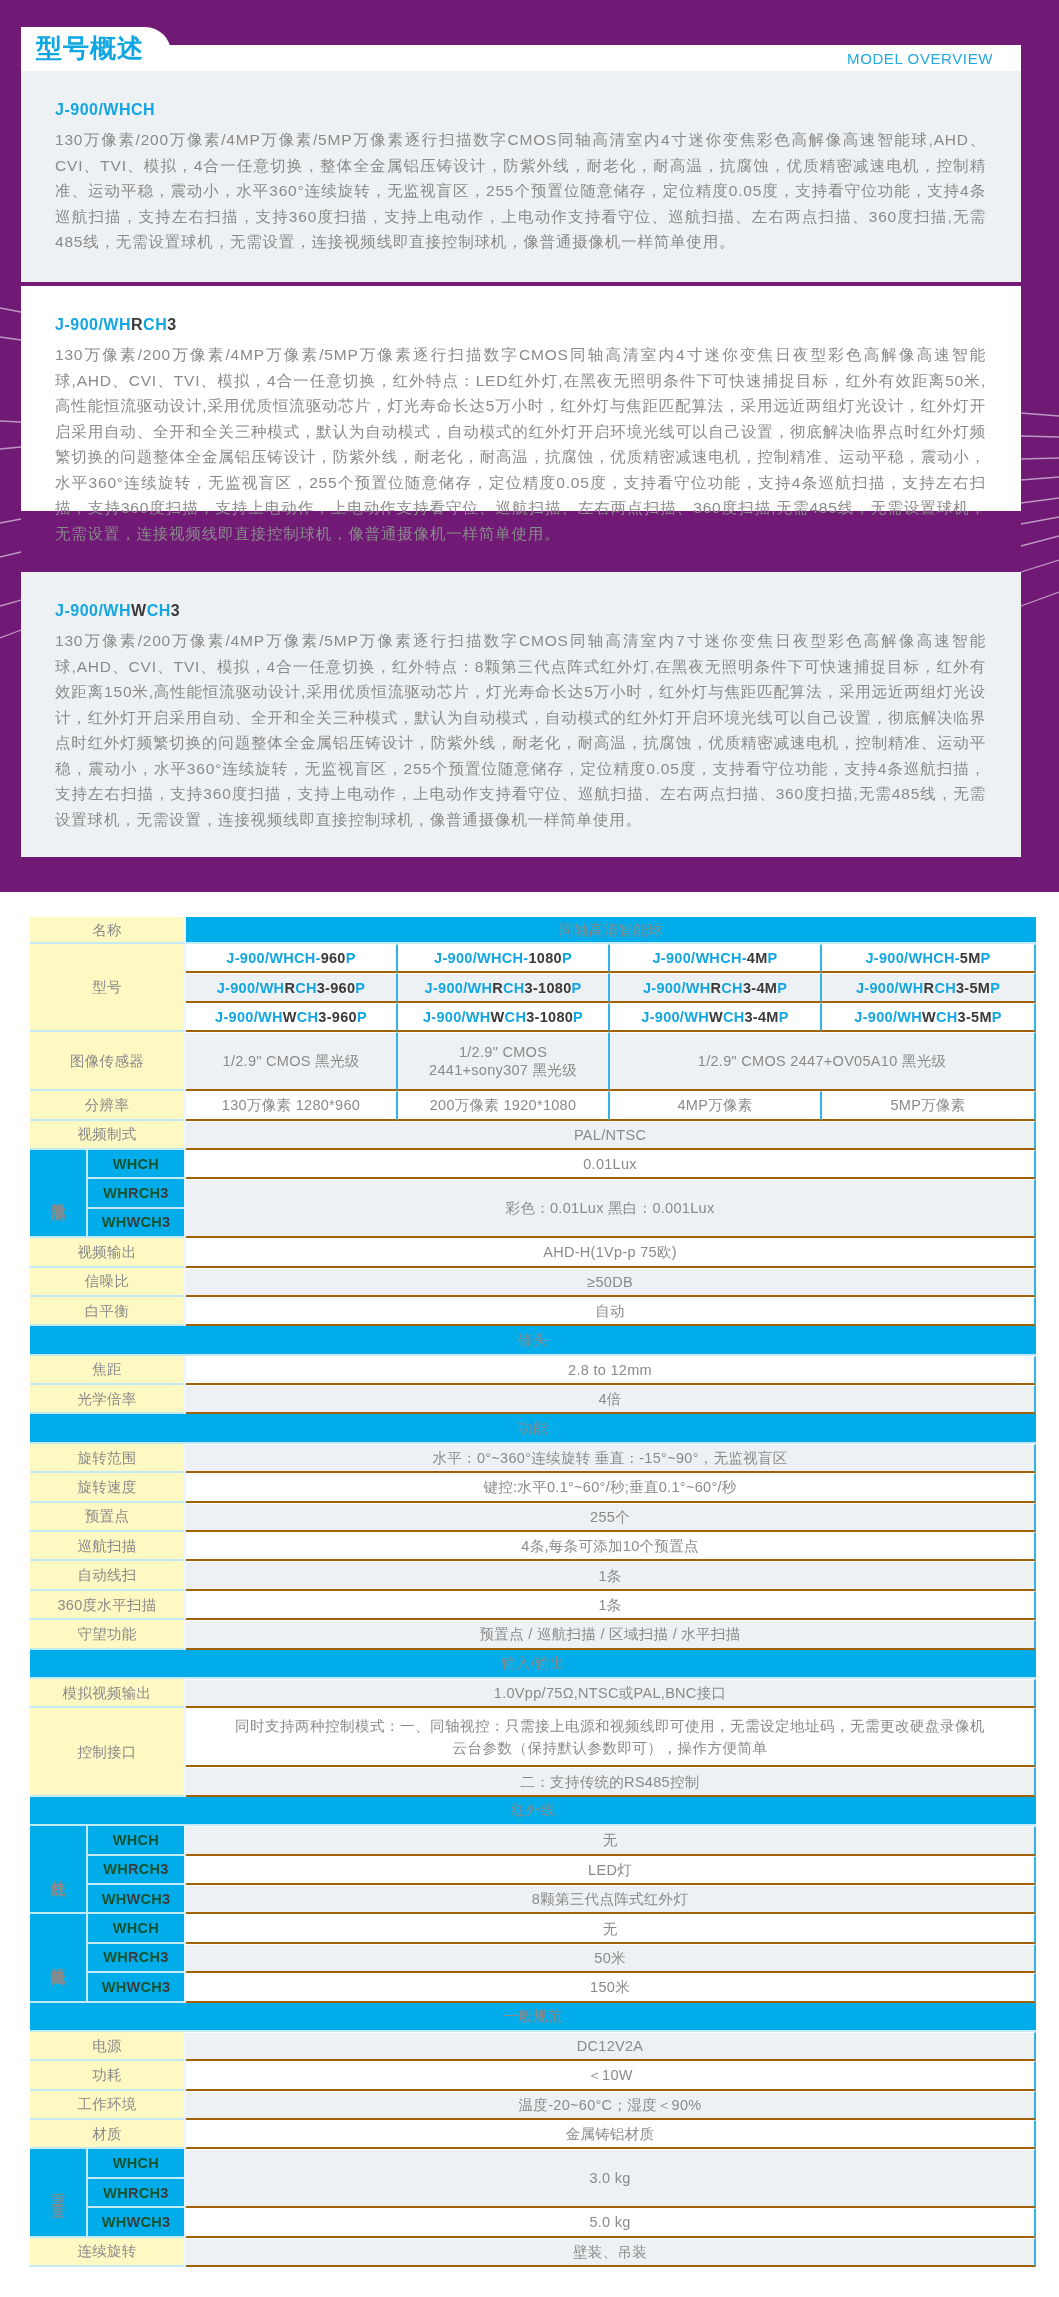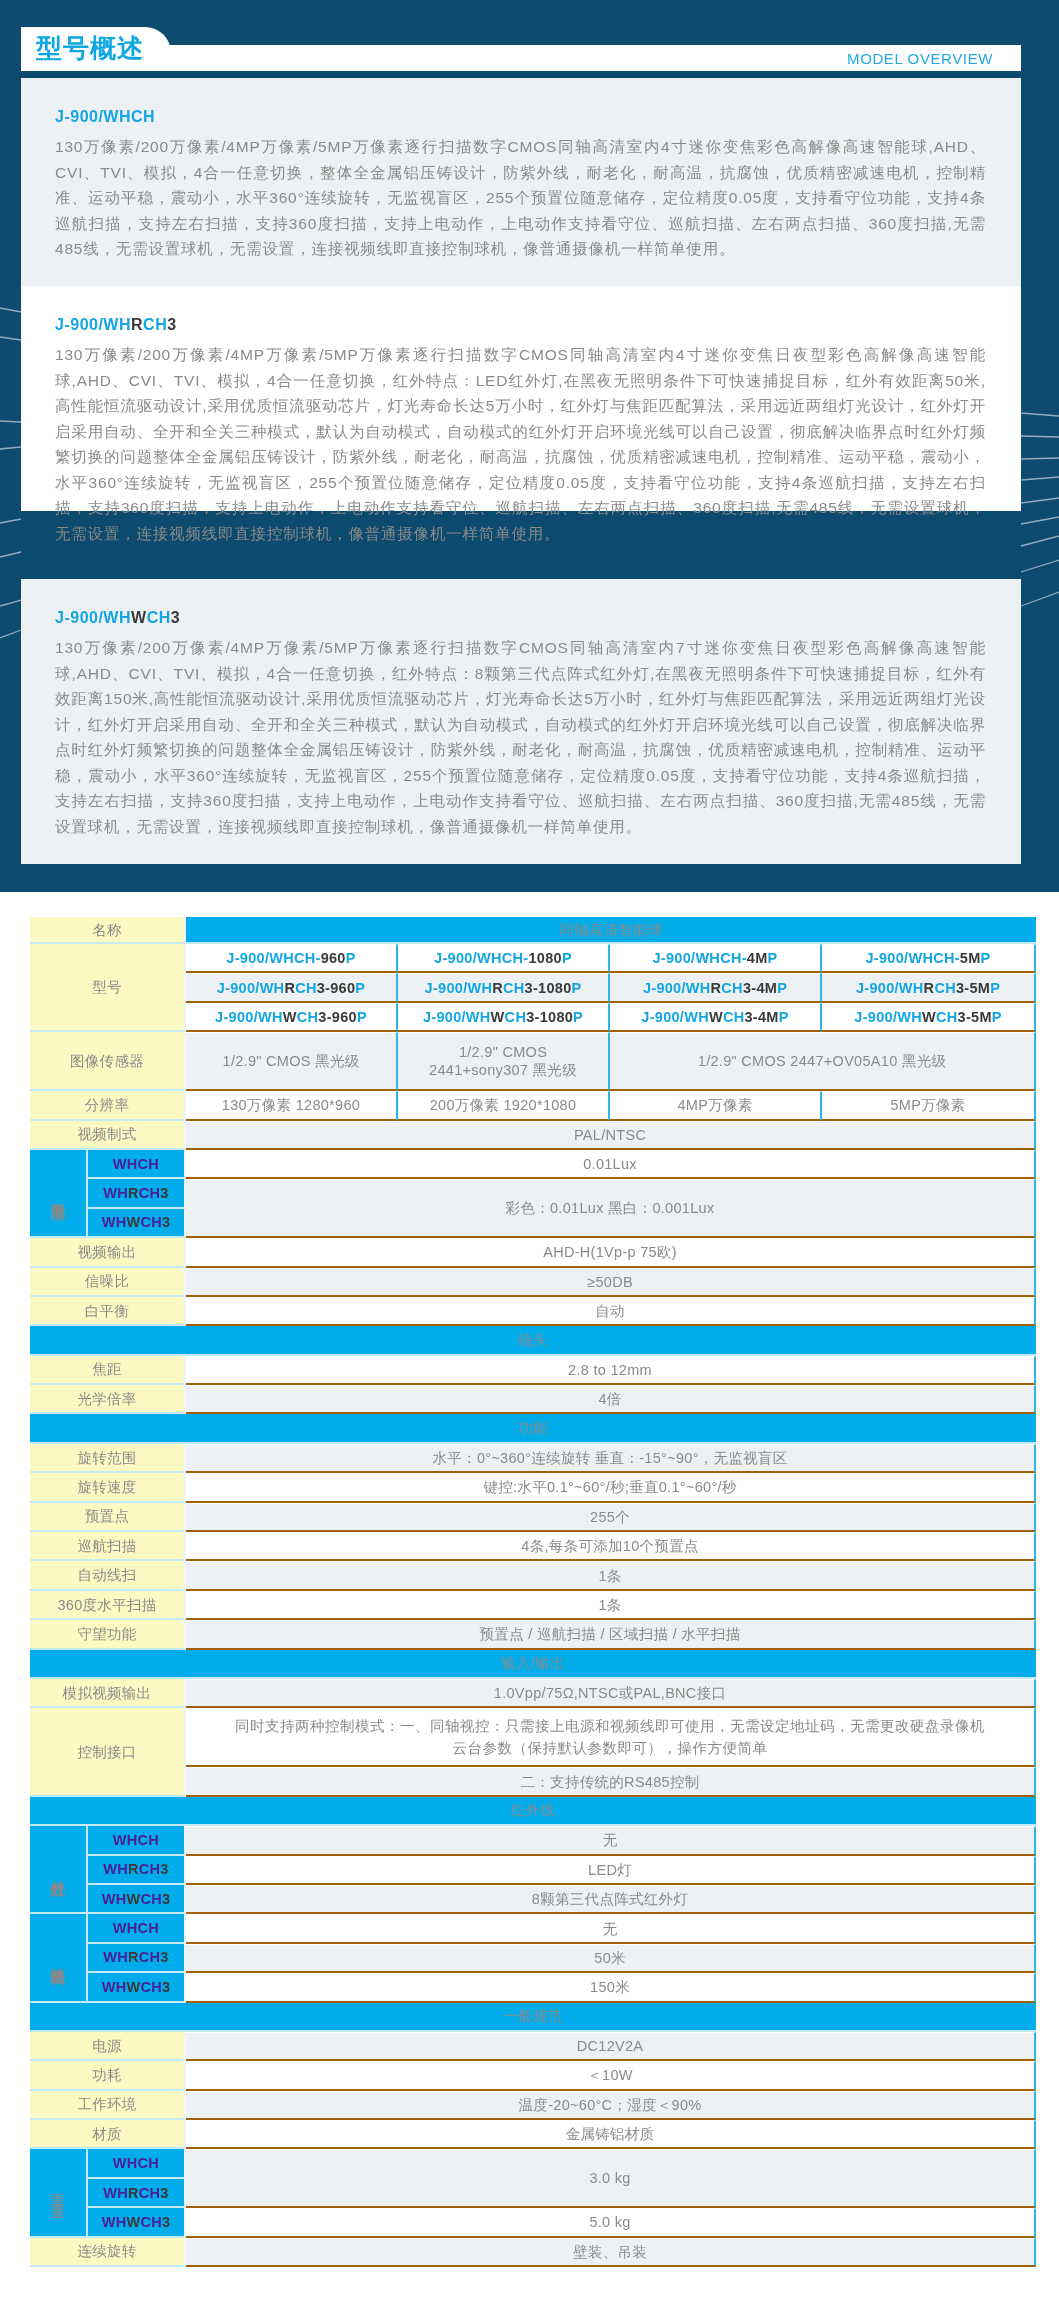--- a/index.html
+++ b/index.html
@@ -1,36 +1,36 @@
 <!DOCTYPE html>
 <html><head>
 <meta charset="utf-8">
 <style>
   html, body { margin: 0; padding: 0; }
   body {
     width: 1059px; height: 2297px; position: relative; overflow: hidden;
     background: #ffffff;
     font-family: "Liberation Sans", "DejaVu Sans", sans-serif;
   }
-  .hero { position: absolute; left: 0; top: 0; width: 1059px; height: 892px; background: #0c4a6e; }
+  .hero { position: absolute; left: 0; top: 0; width: 1059px; height: 892px; background: #701a75; }
   .rays { position: absolute; left: 0; top: 0; width: 1059px; height: 892px; }
   .tab { position: absolute; left: 21px; top: 27px; width: 150px; height: 30px; background: #fff; border-top-right-radius: 26px; }
   .header-bar { position: absolute; left: 21px; top: 45px; width: 1000px; height: 26px; background: #fff; }
   .page-title { position: absolute; left: 36px; top: 31px; font-size: 26px; font-weight: bold; color: #0fa7e2; letter-spacing: 1px; line-height: 34px; }
   .page-subtitle { position: absolute; right: 66px; top: 50px; font-size: 15px; color: #22a9e0; letter-spacing: 0.6px; line-height: 18px; }
 
   .section { position: absolute; left: 21px; width: 1000px; box-sizing: border-box; padding: 28px 35px 0 34px; }
-  .section.gray { background: #eef1f3; margin-top: 7px; }
+  .section.gray { background: #eef1f3; }
   .section.white { background: #ffffff; }
   .sec-title { font-size: 16px; font-weight: bold; line-height: 22px; letter-spacing: 0.5px; }
   .sec-text { margin-top: 6px; font-size: 15.5px; line-height: 25.5px; color: #8a8a8a; text-align: justify; letter-spacing: 0.8px; }
 
   .tone-accent { color: #12a6e3; }
   .tone-dark { color: #3a3a3a; }
-  .tone-light { color: #4c1d95; }
+  .tone-light { color: #14532d; }
 
   table.specs { position: absolute; left: 30px; top: 917px; width: 1006px; table-layout: fixed; border-collapse: separate; border-spacing: 0; }
   table.specs tr { height: 29.4px; }
   table.specs tr.first { height: 27px; }
   table.specs tr.tall { height: 59px; }
   table.specs td { padding: 0; text-align: center; vertical-align: middle; box-sizing: border-box; font-size: 14.5px; color: #8a8a8a; line-height: 18px; letter-spacing: 0.3px; }
   td.lbl { background: #fef9c3; color: #fff; font-size: 15px; border-bottom: 2px solid #c4eaf9; border-right: 2px solid #eaf8fe; }
   td.grp { background: #00adea; color: #fff; font-size: 15px; border-bottom: 2px solid #c4eaf9; border-right: 2px solid #c4eaf9; }
   td.sub { background: #00adea; text-align: left; padding-left: 14px; font-size: 14.5px; font-weight: bold; border-bottom: 2px solid #c4eaf9; border-right: 2px solid #eaf8fe; }
   td.band { background: #00adea; color: #fff; font-size: 15px; border-bottom: 2px solid #c4eaf9; }

